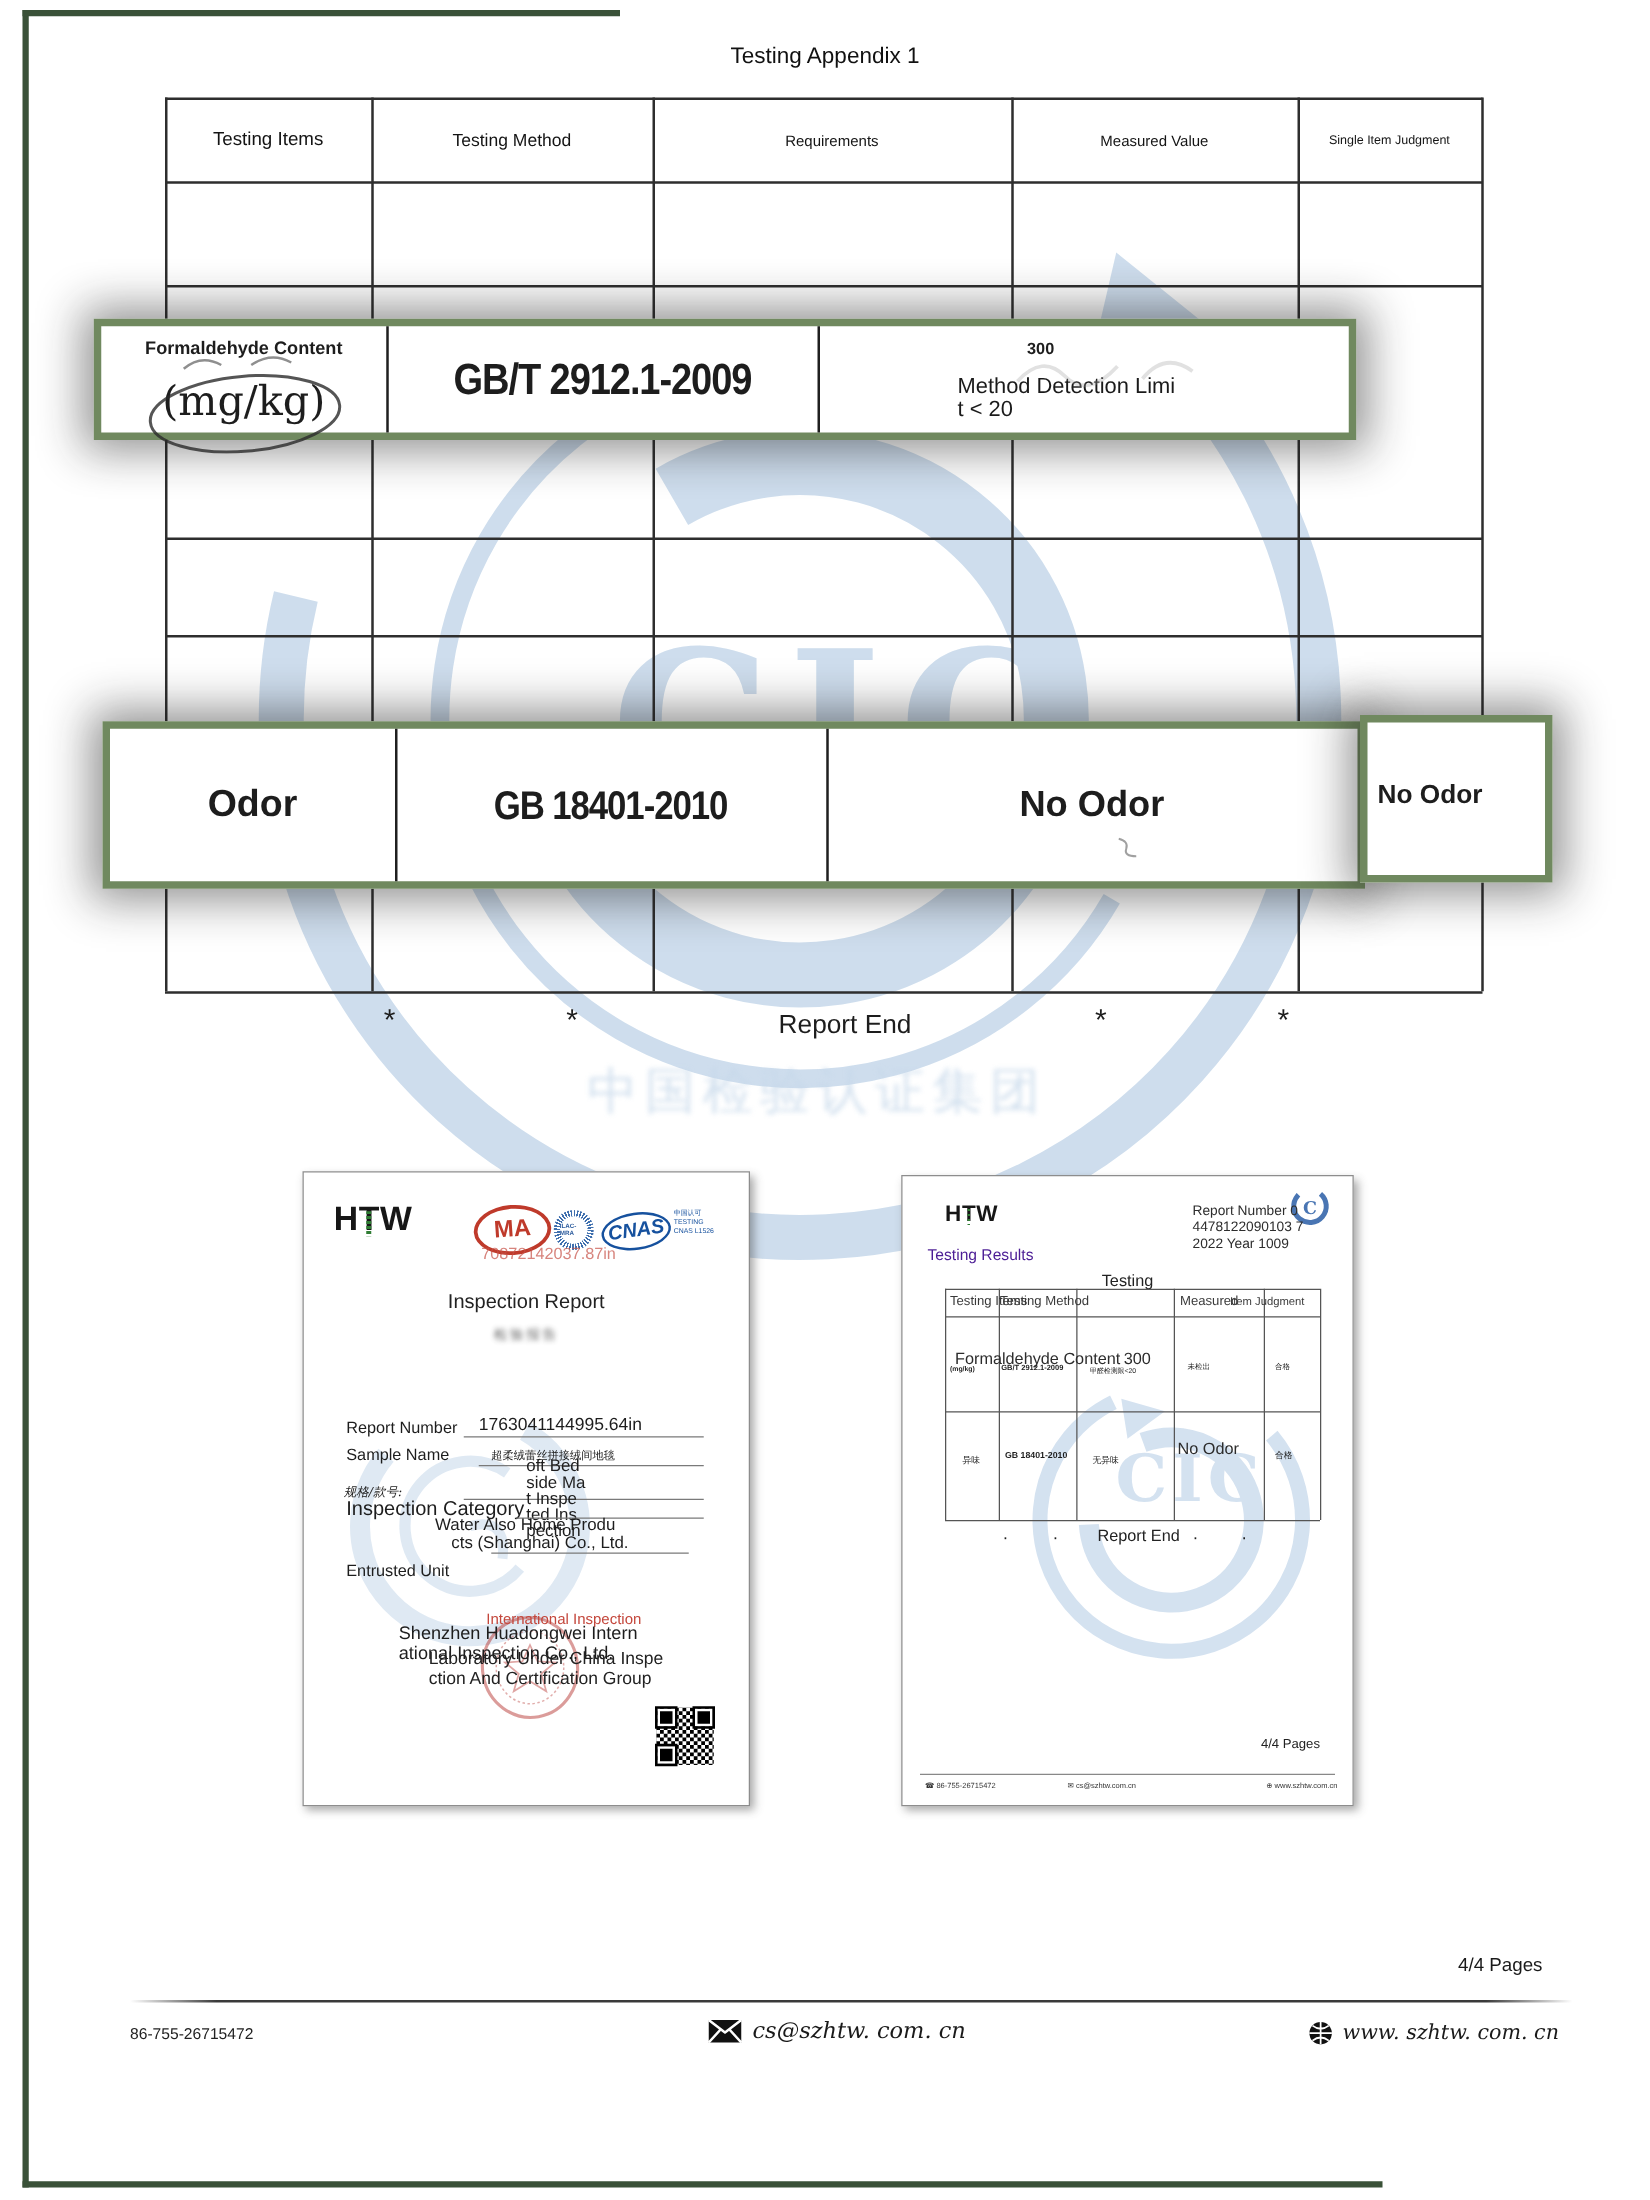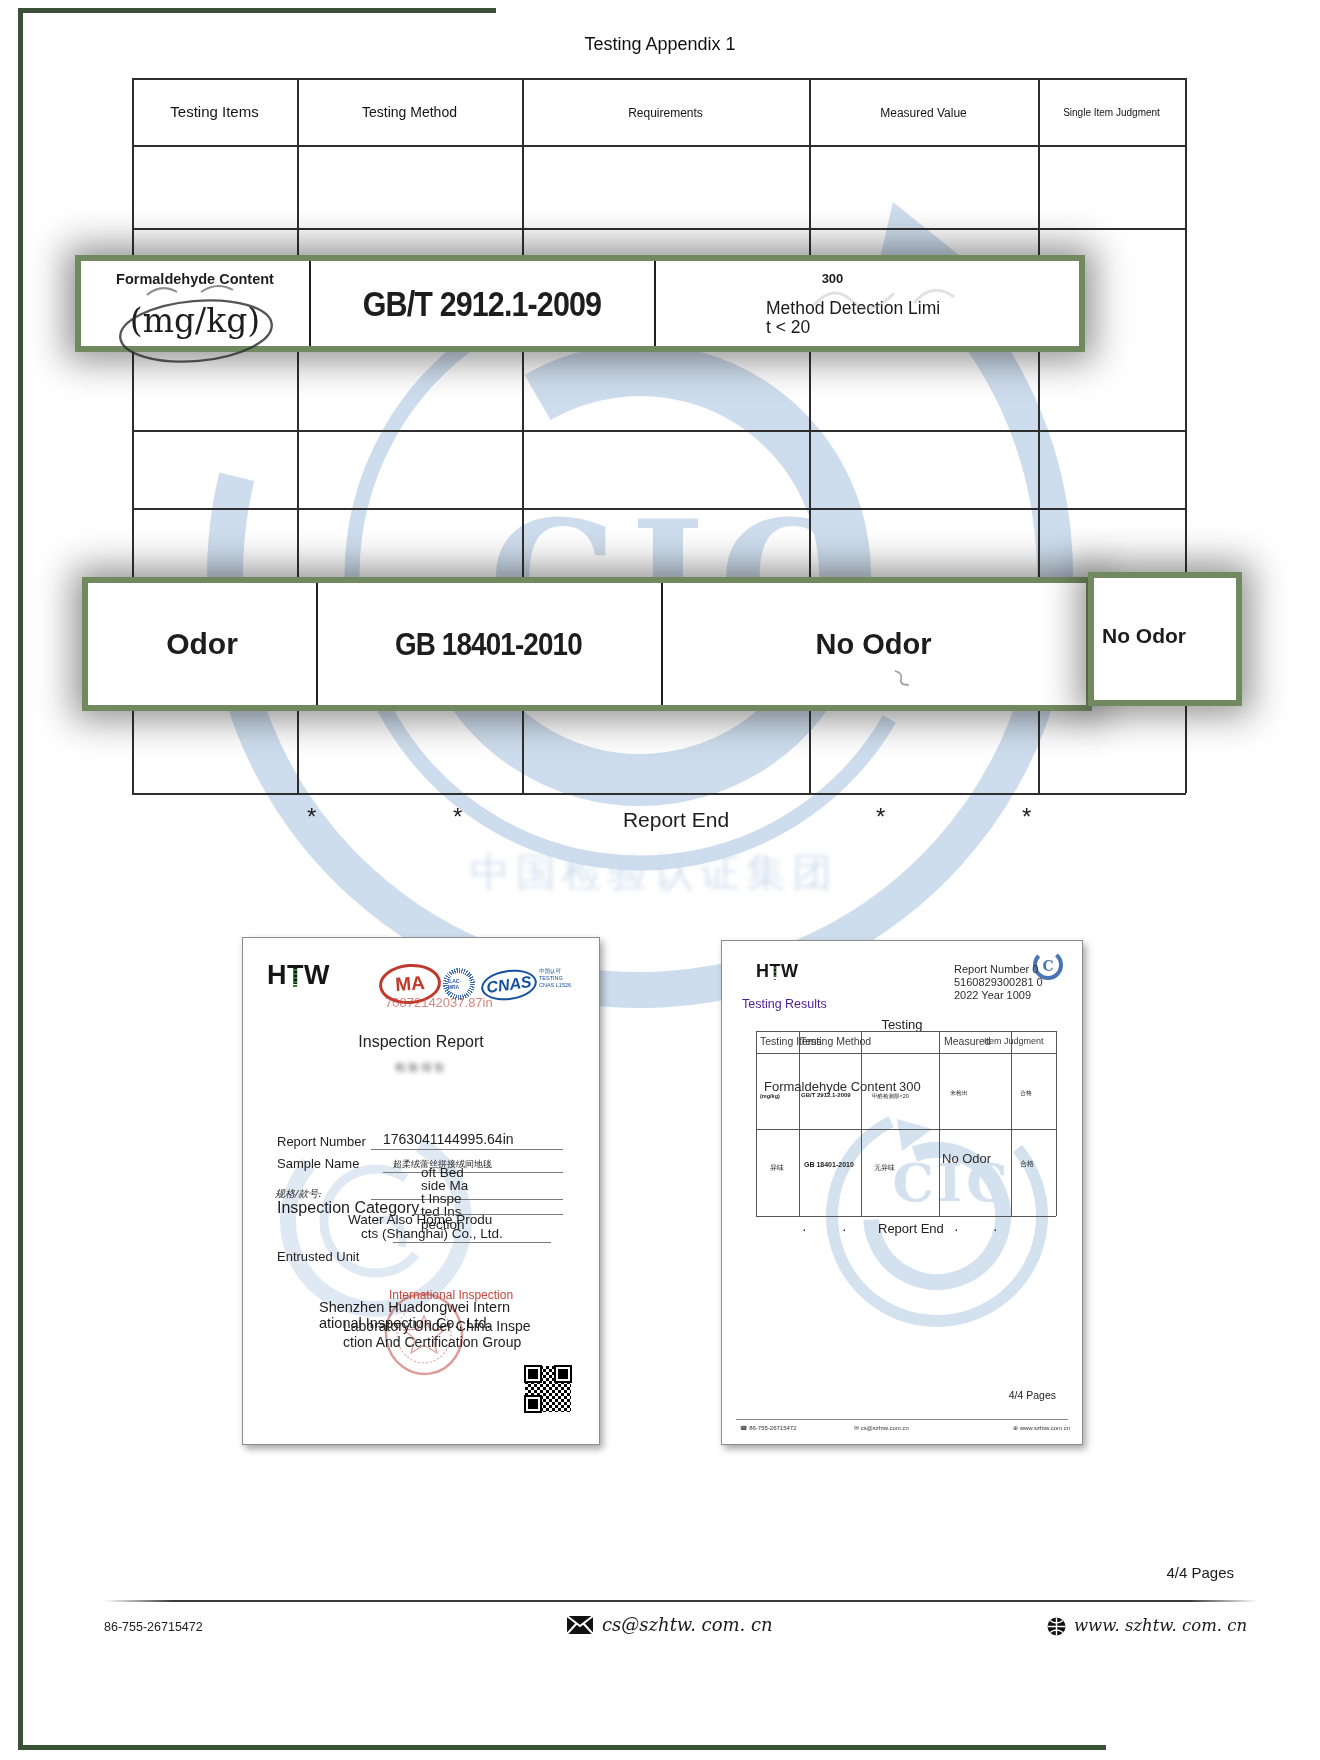--- a/index.html
+++ b/index.html
@@ -219,21 +219,21 @@
 
     <div class="htw abs" style="left:34px;top:20px;font-size:18px;">
       <span>H</span><span class="tg"><span>T</span><i></i></span><span>W</span>
     </div>
     <svg class="abs" style="left:308px;top:6px;opacity:.85;" width="36" height="36" viewBox="0 0 36 36">
       <circle cx="18" cy="18" r="13" fill="none" stroke="#2a5ea6" stroke-width="4" stroke-dasharray="62 22" transform="rotate(-50 18 18)"></circle>
       <text x="18" y="24" text-anchor="middle" font-size="14" font-weight="bold" fill="#2a5ea6" font-family="DejaVu Serif, serif">C</text>
     </svg>
     <div class="abs" style="left:232px;top:22px;font-size:11px;line-height:1.18;color:#2d2d2d;">
       <span style="display:block;">Report Number 0</span>
-      <span style="display:block;">5160829300281 0</span>
+      <span style="display:block;">4478122090103 7</span>
       <span style="display:block;">2022 Year 1009</span>
     </div>
     <span class="abs" style="left:20px;top:56px;font-size:12.5px;color:#4c1d95;">Testing Results</span>
     <div class="abs" style="left:40px;top:76px;width:280px;text-align:center;font-size:13px;color:#222;">Testing</div>
 
     <div class="abs" style="left:34px;top:90px;width:300px;height:185px;">
       <div class="mini-hl" style="left:0;top:0;width:300px;"></div>
       <div class="mini-hl" style="left:0;top:22px;width:300px;"></div>
       <div class="mini-hl" style="left:0;top:98px;width:300px;"></div>
       <div class="mini-hl" style="left:0;top:185px;width:300px;"></div>

